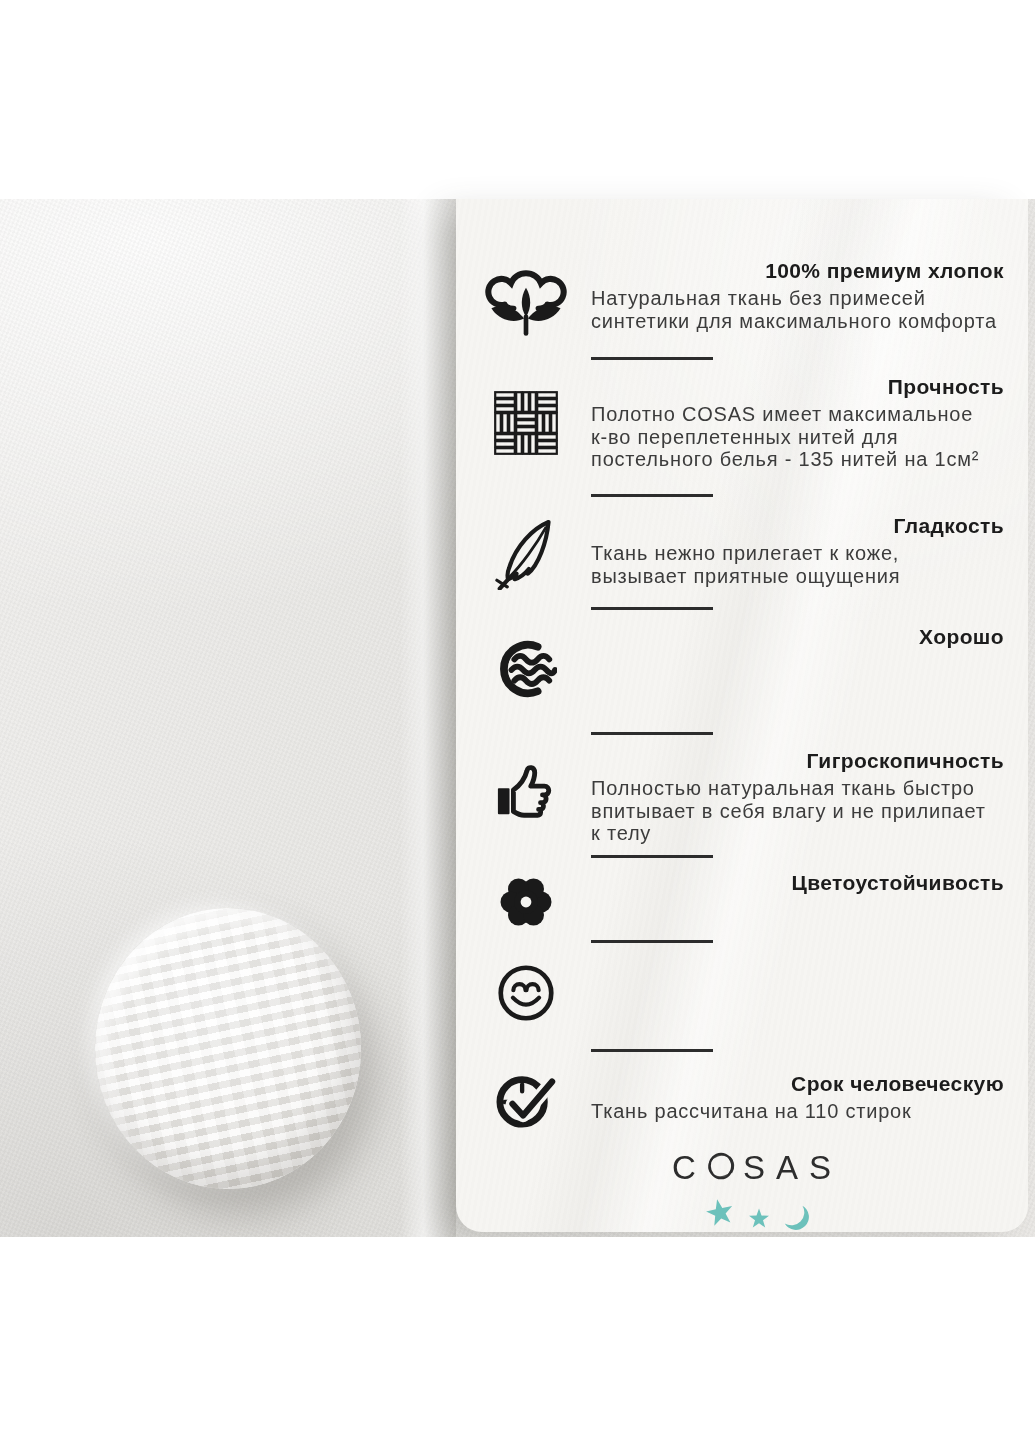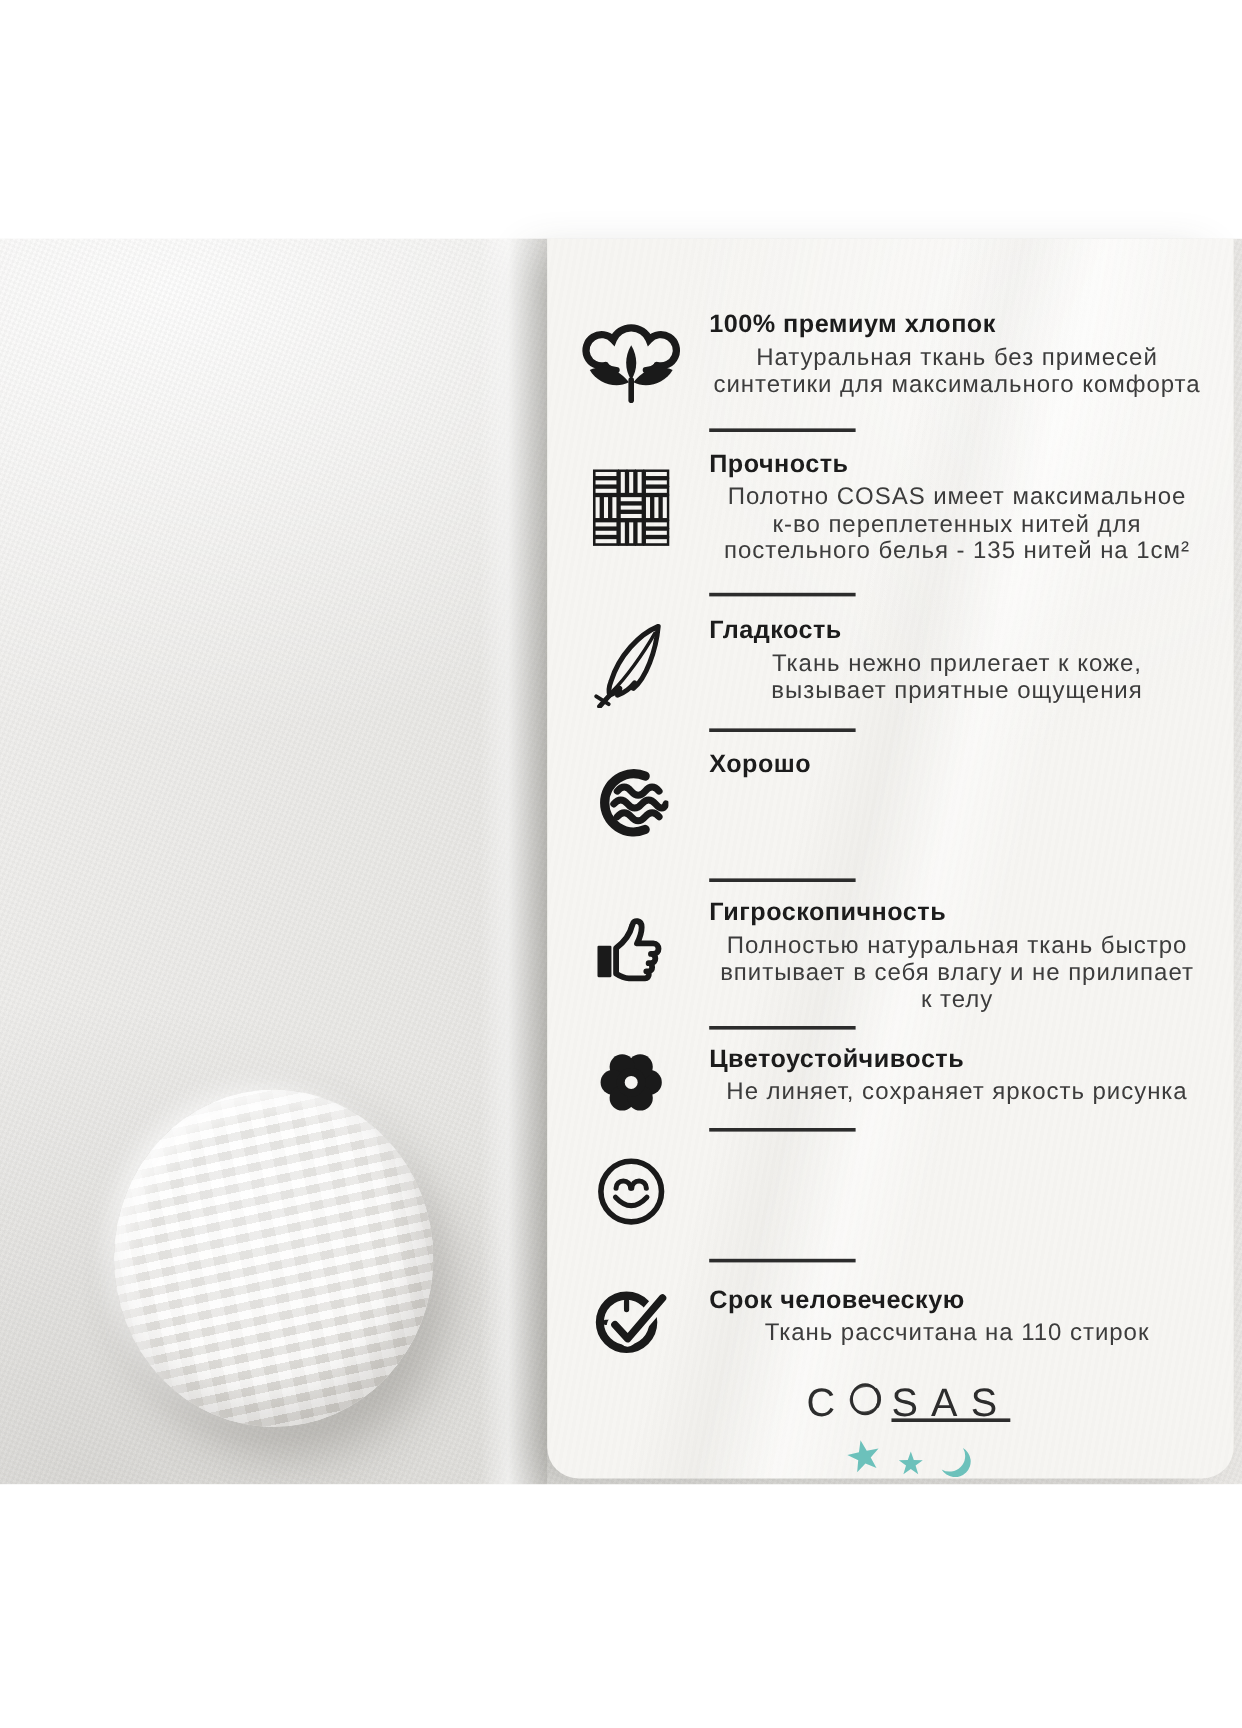--- a/index.html
+++ b/index.html
@@ -34,31 +34,31 @@
     box-shadow:-20px 8px 36px -6px rgba(72,70,64,.24);}
   .card .tex{position:absolute;inset:0;border-radius:inherit;pointer-events:none;
     background:
       linear-gradient(105deg, rgba(0,0,0,0) 40%, rgba(128,126,118,.05) 47%, rgba(255,255,255,.45) 55%, rgba(0,0,0,0) 63%),
       repeating-linear-gradient(100deg, rgba(0,0,0,.008) 0 3px, rgba(255,255,255,.012) 3px 6px),
       radial-gradient(90% 55% at 70% 8%, rgba(255,255,255,.5), rgba(255,255,255,0) 60%);}
 
   .feature{position:absolute;left:28px;width:520px;}
   .f-icon{position:absolute;left:0;top:0;width:84px;display:flex;justify-content:center;}
   .f-body{margin-left:107px;}
-  .f-title{font-size:21px;font-weight:700;color:#1c1c1c;letter-spacing:.4px;margin:0 0 4px 0;}
-  .f-text{font-size:20px;color:#3c3c3c;letter-spacing:.8px;line-height:22.5px;white-space:pre-line;text-align:center;}
+  .f-title{font-size:21px;font-weight:700;color:#1c1c1c;letter-spacing:.4px;margin:0 0 4px 0;text-align:right;}
+  .f-text{font-size:20px;color:#3c3c3c;letter-spacing:.8px;line-height:22.5px;white-space:pre-line;}
   .divider{position:absolute;left:135px;width:122px;height:2.5px;background:#2c2c2c;}
 
   svg.ic{display:block;}
 
   
   .logo{position:absolute;left:151px;top:949px;width:300px;text-align:center;}
   .logo-row{display:flex;align-items:center;justify-content:center;}
   .logo-letter{font-size:33px;font-weight:400;color:#2d2d2d;letter-spacing:11px;line-height:36px;}
-  .logo-letter.last{margin-left:-3px;text-decoration:underline;}
+  .logo-letter.last{margin-left:-3px;}
   .logo-o{margin:0 9px 0 -2px;}
   .logo-marks{margin-top:3px;}
 
   .margin-top-white,.margin-bottom-white{position:absolute;left:0;width:1035px;background:#fff;}
   .margin-top-white{top:0;height:199px;}
   .margin-bottom-white{top:1237px;height:203px;}
 </style>
 </head>
 <body>
 
@@ -189,21 +189,20 @@
               <circle cx="13" cy="25" r="10.5"></circle>
             <circle cx="20.5" cy="38" r="10.5"></circle>
               <circle cx="35.5" cy="38" r="10.5"></circle>
             <circle cx="28" cy="25" r="12"></circle>
           </g>
           <circle cx="28" cy="25" r="5.4" fill="#f6f5f2"></circle>
         </svg>
       </div>
       <div class="f-body">
         <div class="f-title">Цветоустойчивость</div>
-        <div class="f-text">Не линяет, сохраняет яркость рисунка</div>
       </div>
     </div>
     <div class="divider" style="top:741px"></div>
 
     <div class="feature" style="top:762px">
       <div class="f-icon" style="margin-top:3px">
         <svg class="ic" width="58" height="58" viewBox="0 0 62 62">
           <g stroke="#1a1a1a" fill="none" stroke-linecap="round">
             <circle cx="31" cy="31" r="27" stroke-width="5"></circle>
             <path d="M17.5,28 a6.5,6.5 0 0 1 13,0" stroke-width="4.5"></path>

